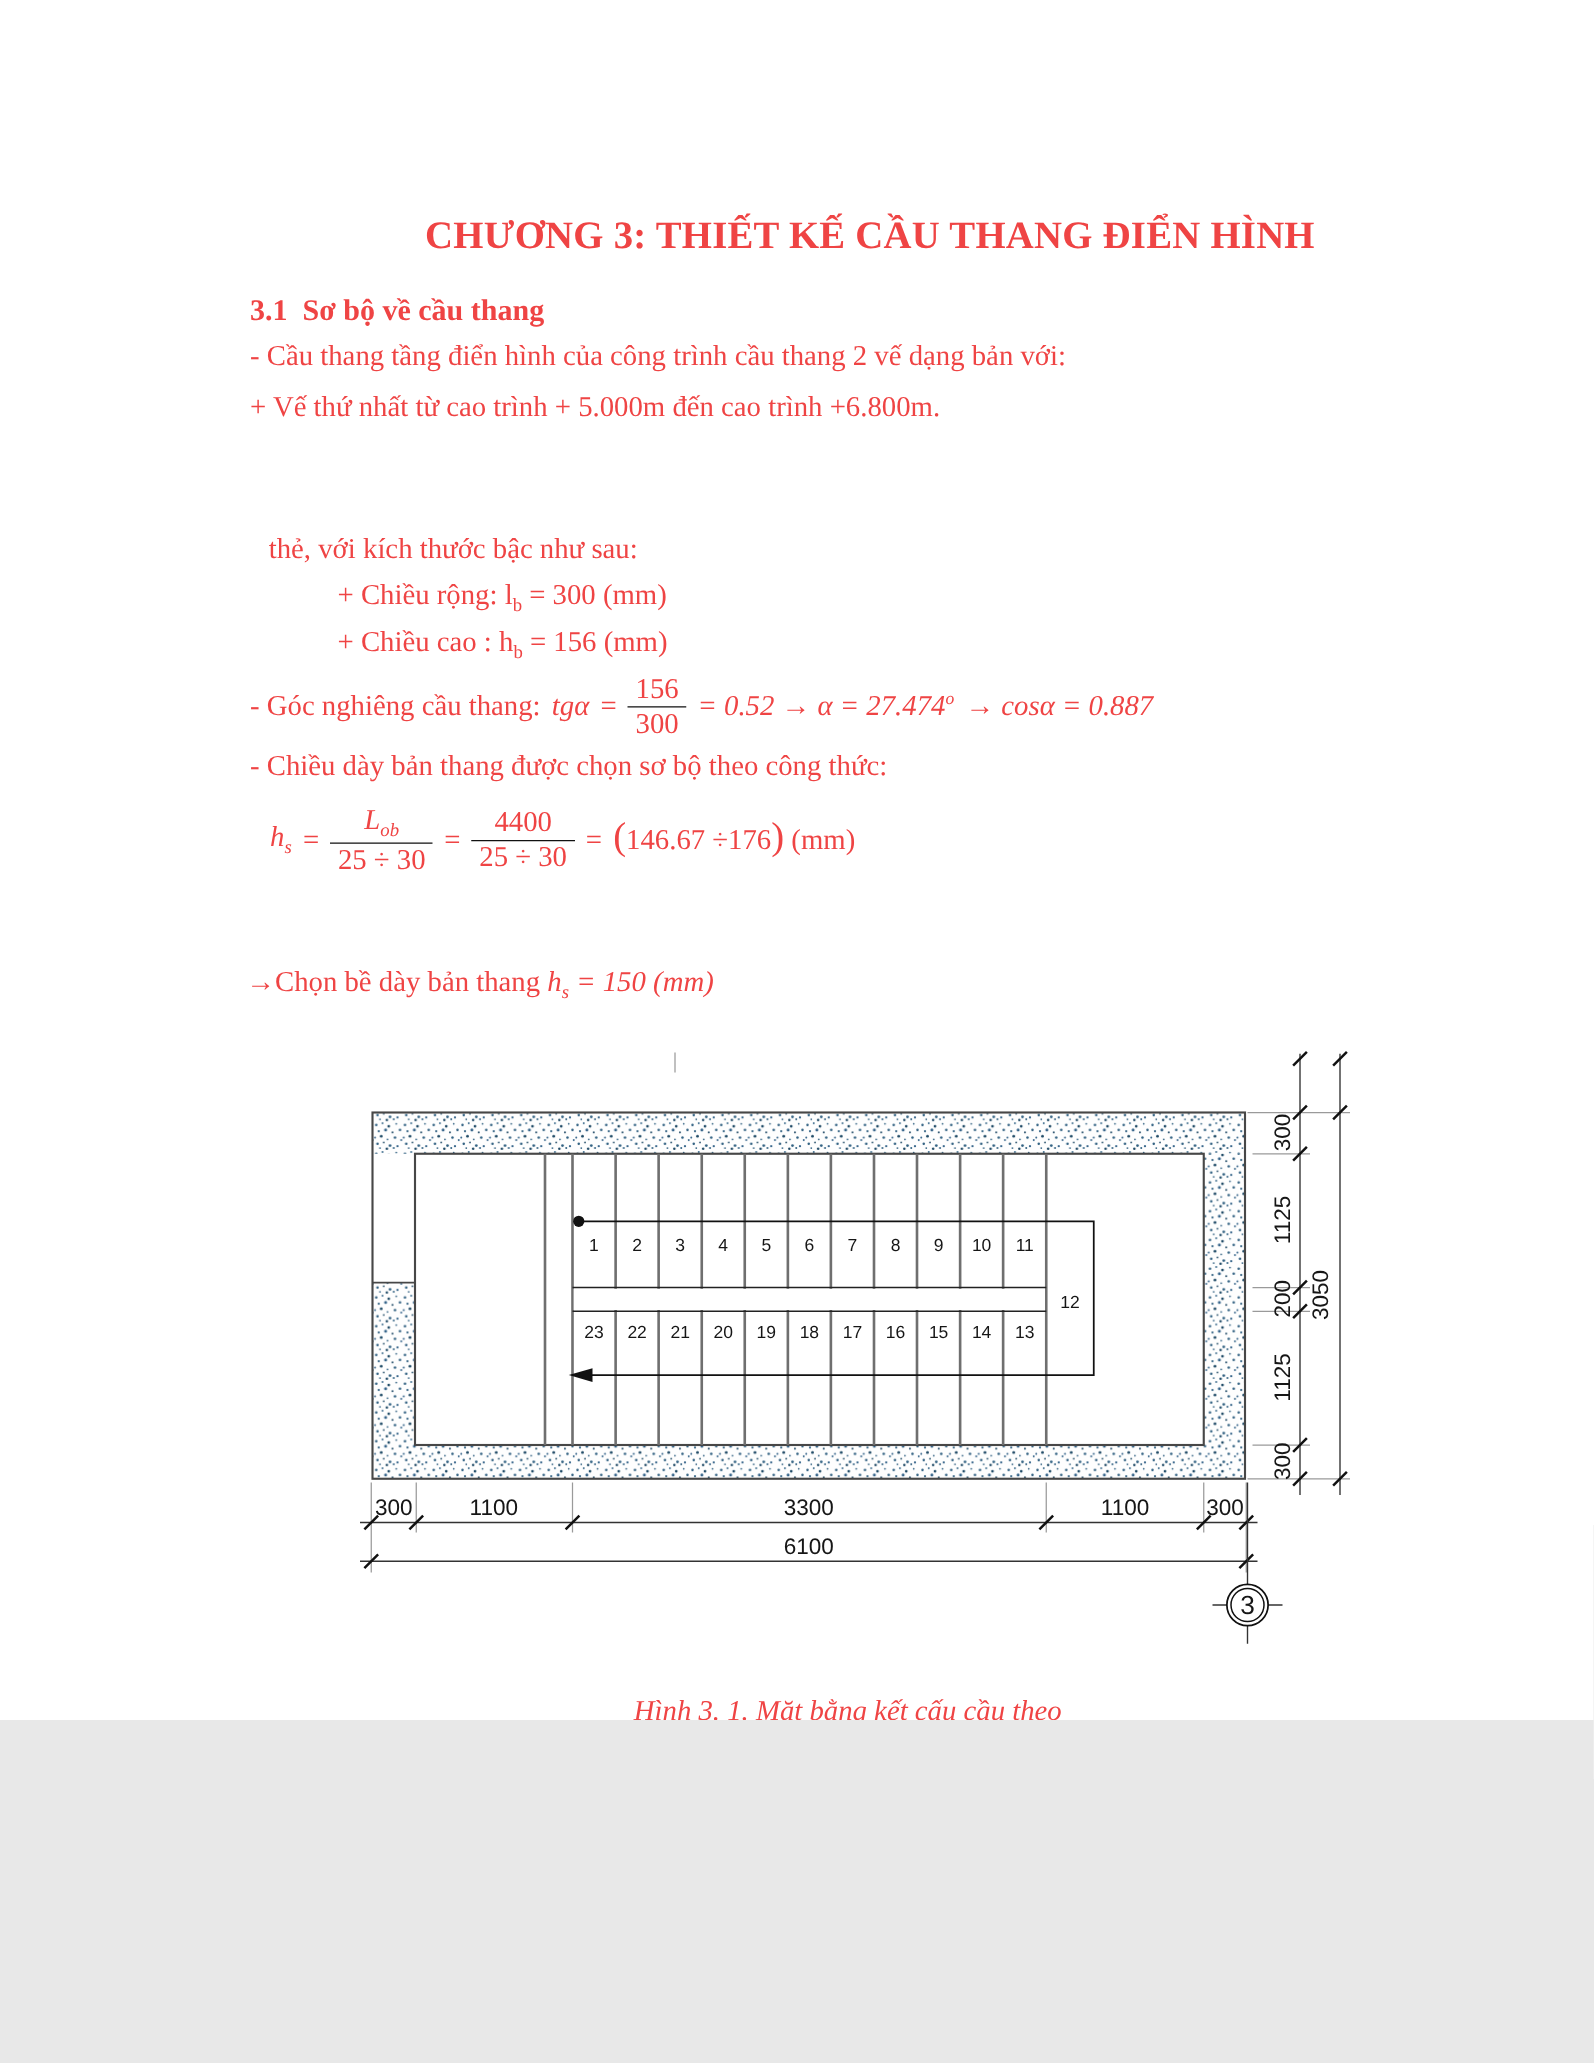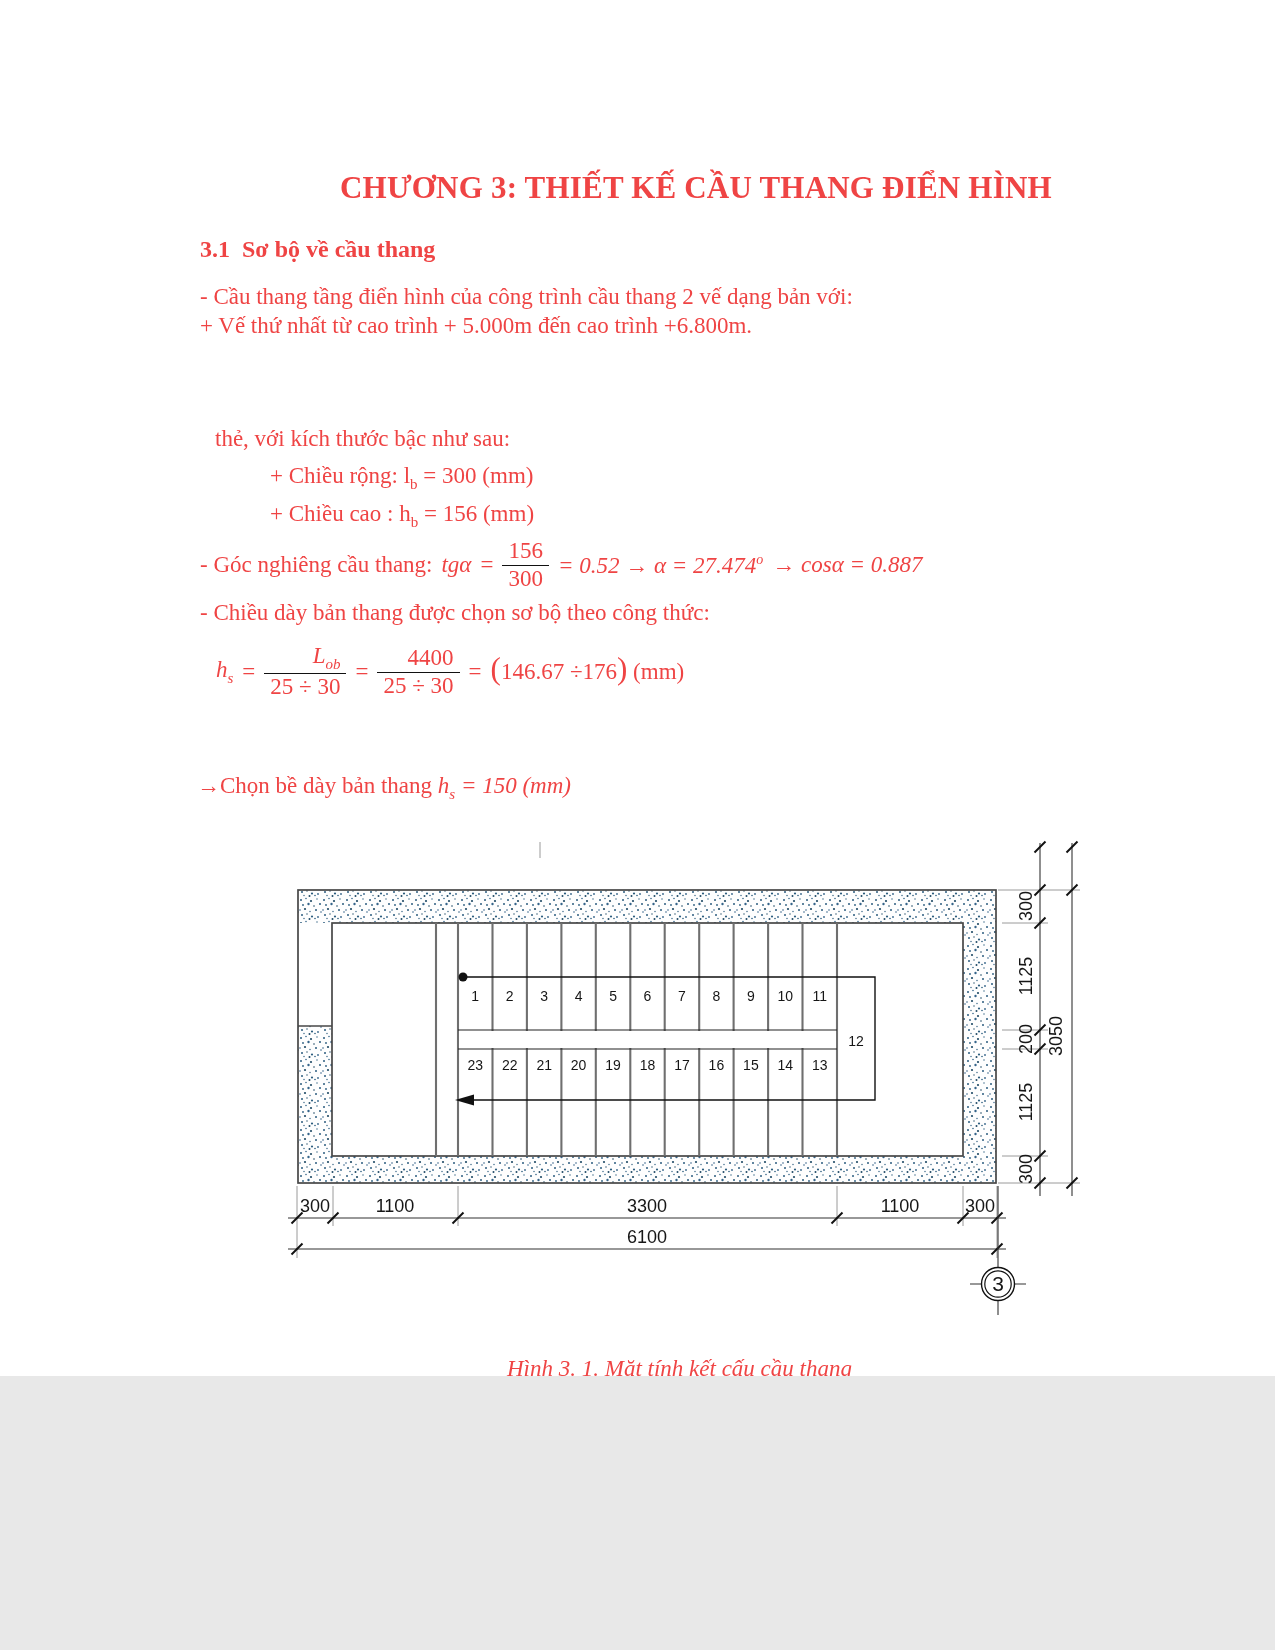--- a/index.html
+++ b/index.html
@@ -9,21 +9,21 @@
     margin:0 auto;
   }
   .abs{position:absolute;white-space:pre}
   .title{font-size:31px;font-weight:bold;letter-spacing:0.2px}
   .h2{font-size:24px;font-weight:bold}
   .bl{font-size:23px}
   .bl sub,.mathline sub{font-size:15px}
   sup{font-size:14px}
   .mathline{display:flex;align-items:center;gap:9px;font-size:23px}
   .it{font-style:italic}
-  .frac{display:inline-block;text-align:right;vertical-align:middle;line-height:1.15}
+  .frac{display:inline-block;text-align:center;vertical-align:middle;line-height:1.15}
   .frac .num{display:block;padding:0 6px;border-bottom:1.6px solid #111}
   .frac .den{display:block;padding:0 6px}
   .bigp{font-size:31px;font-weight:400;line-height:0}
   .caption{font-size:23px;font-style:italic}
   .caption .cb{font-weight:normal}
   .pageno{font-size:24px}
   .fig{position:absolute;left:270px;top:835px;width:820px;height:480px}
   .fig text{font-family:"Liberation Sans",sans-serif;fill:#161616}
   .stepnum{font-size:14px}
   .dimlab{font-size:18px}
@@ -31,21 +31,21 @@
 </style>
 </head>
 <body>
 
 <div class="page">
 
   <div class="abs title" style="left:340px;top:170px">CHƯƠNG 3: THIẾT KẾ CẦU THANG ĐIỂN HÌNH</div>
 
   <div class="abs h2" style="left:200px;top:236px"><span>3.1</span><span>  </span><span>Sơ bộ về cầu thang</span></div>
 
-  <div class="abs bl" style="left:200px;top:284px">- Cầu thang tầng điển hình của công trình cầu thang 2 vế dạng bản với:</div>
+  <div class="abs bl" style="left:200px;top:272px">- Cầu thang tầng điển hình của công trình cầu thang 2 vế dạng bản với:</div>
   <div class="abs bl" style="left:200px;top:313px">+ Vế thứ nhất từ cao trình + 5.000m đến cao trình +6.800m.</div>
   <div class="abs bl" style="left:215px;top:426px">thẻ, với kích thước bậc như sau:</div>
 
   <div class="abs bl" style="left:270px;top:463px"><span>+ Chiều rộng: l</span><sub>b</sub><span> = 300 (mm)</span></div>
 
   <div class="abs bl" style="left:270px;top:501px"><span>+ Chiều cao : h</span><sub>b</sub><span> = 156 (mm)</span></div>
 
   <div class="abs mathline" style="left:200px;top:532px;height:66px">
     <span>- Góc nghiêng cầu thang:</span>
     <span class="it">tgα</span>
@@ -219,17 +219,17 @@
       <text x="1062" y="1036" transform="rotate(-90 1062 1036)">3050</text>
     </g>
 
     <line x1="998" y1="1186" x2="998" y2="1316" stroke="#333" stroke-width="1.1"></line>
     <line x1="970" y1="1284" x2="1026" y2="1284" stroke="#333" stroke-width="1.1"></line>
     <circle cx="998" cy="1284" r="16.5" fill="#ffffff" stroke="#111" stroke-width="1.4"></circle>
     <circle cx="998" cy="1284" r="13.2" fill="none" stroke="#111" stroke-width="1.2"></circle>
     <text class="bubblelab" x="998" y="1291" text-anchor="middle">3</text>
   </svg>
 
-  <div class="abs caption" style="left:507px;top:1356px"><span class="cb">Hình 3. 1.</span><span> Mặt tính kết cấu cầu thang</span></div>
+  <div class="abs caption" style="left:507px;top:1356px"><span class="cb">Hình 3. 1.</span><span> Mặt bằng kết cấu cầu theo</span></div>
 
   <div class="abs pageno" style="left:1046px;top:1498px">Trang 27</div>
 
 </div>
 
 </body></html>

